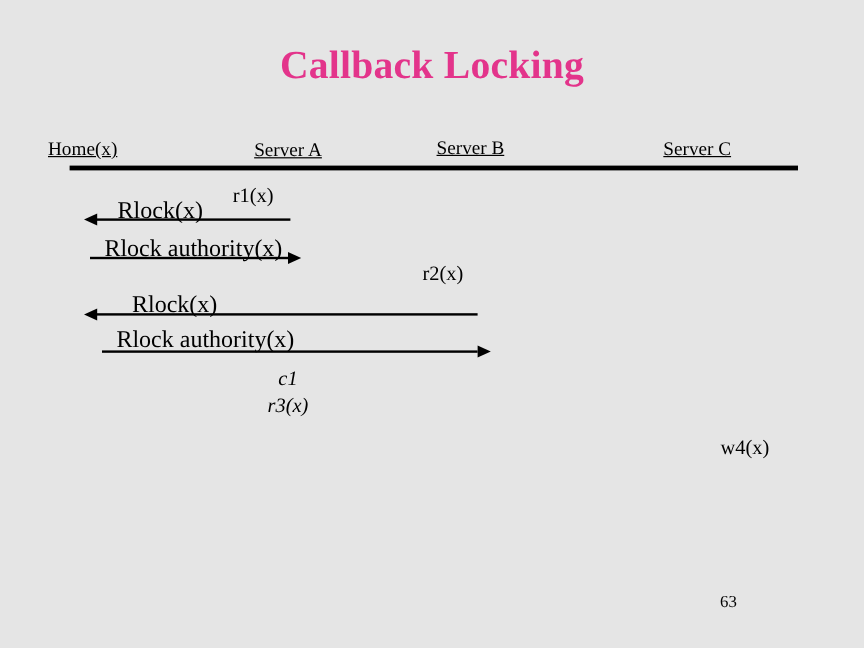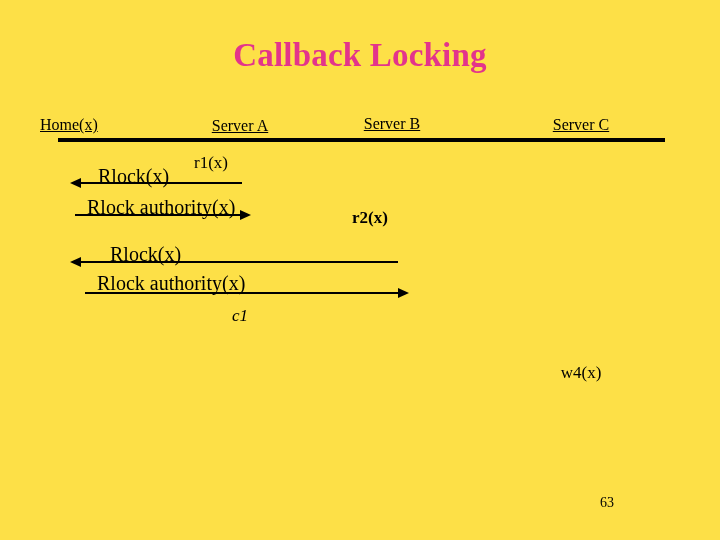--- a/index.html
+++ b/index.html
@@ -4,21 +4,21 @@
 <style>
   html, body {
     margin: 0;
     padding: 0;
     background: #ffffff;
   }
   #slide {
     position: relative;
     width: 720px;
     height: 540px;
-    background: #fde047;
+    background: #e5e5e5;
     overflow: hidden;
     font-family: "Liberation Serif", "DejaVu Serif", serif;
     color: #000000;
   }
 
   
   #slide-title {
     position: absolute;
     left: 0;
     top: 39px;
@@ -91,21 +91,21 @@
   
   #lbl-r1        { left: 194px; top: 154px; width: 80px; }
   #lbl-rlock-1   { left: 98px;  top: 166px; }
   #line-1        { left: 80px;  top: 182px; width: 162px; }
   #head-1        { left: 70px;  top: 178px; }
   #lbl-auth-1    { left: 87px;  top: 197px; }
   #line-2        { left: 75px;  top: 214px; width: 165px; }
   #head-2        { left: 240px; top: 210px; }
 
   
-  #lbl-r2        { left: 352px; top: 209px; width: 80px; font-weight: bold; }
+  #lbl-r2        { left: 352px; top: 219px; width: 80px; }
   #lbl-rlock-2   { left: 110px; top: 244px; }
   #line-3        { left: 80px;  top: 261px; width: 318px; }
   #head-3        { left: 70px;  top: 257px; }
   #lbl-auth-2    { left: 97px;  top: 273px; }
   #line-4        { left: 85px;  top: 292px; width: 313px; }
   #head-4        { left: 398px; top: 288px; }
 
   
   #op-stack {
     position: absolute;
@@ -115,21 +115,21 @@
     text-align: center;
   }
   #op-stack .op-item {
     font-size: 17px;
     line-height: 22px;
     white-space: nowrap;
     font-style: italic;
   }
 
   
-  #lbl-w4 { left: 521px; top: 364px; width: 120px; text-align: center; }
+  #lbl-w4 { left: 521px; top: 364px; width: 120px; text-align: right; }
 
   
   #page-number {
     position: absolute;
     left: 600px;
     top: 496px;
     width: 60px;
     font-size: 14px;
     line-height: 1;
     color: #000000;
@@ -164,19 +164,20 @@
   <div class="flow-label" id="lbl-rlock-2">Rlock(x)</div>
   <div class="arrow-line" id="line-3"></div>
   <div class="arrow-head left" id="head-3"></div>
 
   <div class="flow-label" id="lbl-auth-2">Rlock authority(x)</div>
   <div class="arrow-line" id="line-4"></div>
   <div class="arrow-head right" id="head-4"></div>
 
   <div id="op-stack">
     <div class="op-item">c1</div>
+    <div class="op-item">r3(x)</div>
   </div>
 
   <div class="marker-label" id="lbl-w4">w4(x)</div>
 
   <div id="page-number">63</div>
 
 </div>
 
 </body></html>

